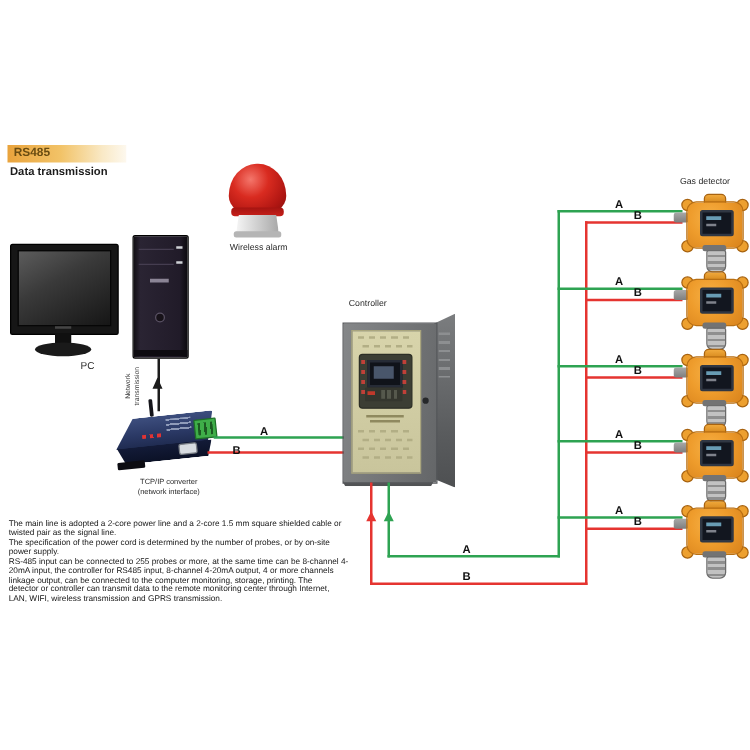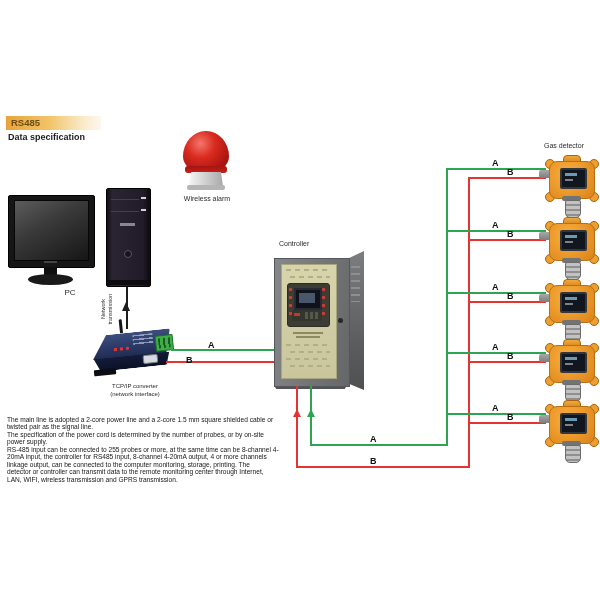--- a/index.html
+++ b/index.html
@@ -116,21 +116,21 @@
       background:repeating-linear-gradient(180deg,#c2c2c2 0 3px,#8f8f8f 3px 5px);}
   
   .desc{left:7px;top:416px;width:330px;font-size:6.6px;line-height:1.13;color:#161616;white-space:pre-line;}
 </style>
 </head>
 <body>
 
 <div id="canvas">
 
   <div class="abs banner">RS485</div>
-  <div class="abs subtitle">Data specification</div>
+  <div class="abs subtitle">Data transmission</div>
 
   <div class="abs mon-bezel"></div>
   <div class="abs mon-screen"></div>
   <div class="abs mon-logo"></div>
   <div class="abs mon-neck"></div>
   <div class="abs mon-base"></div>
   <div class="abs tower">
     <div class="bay" style="top:10px"></div>
     <div class="bay" style="top:22px"></div>
     <div class="led" style="top:8px"></div>

